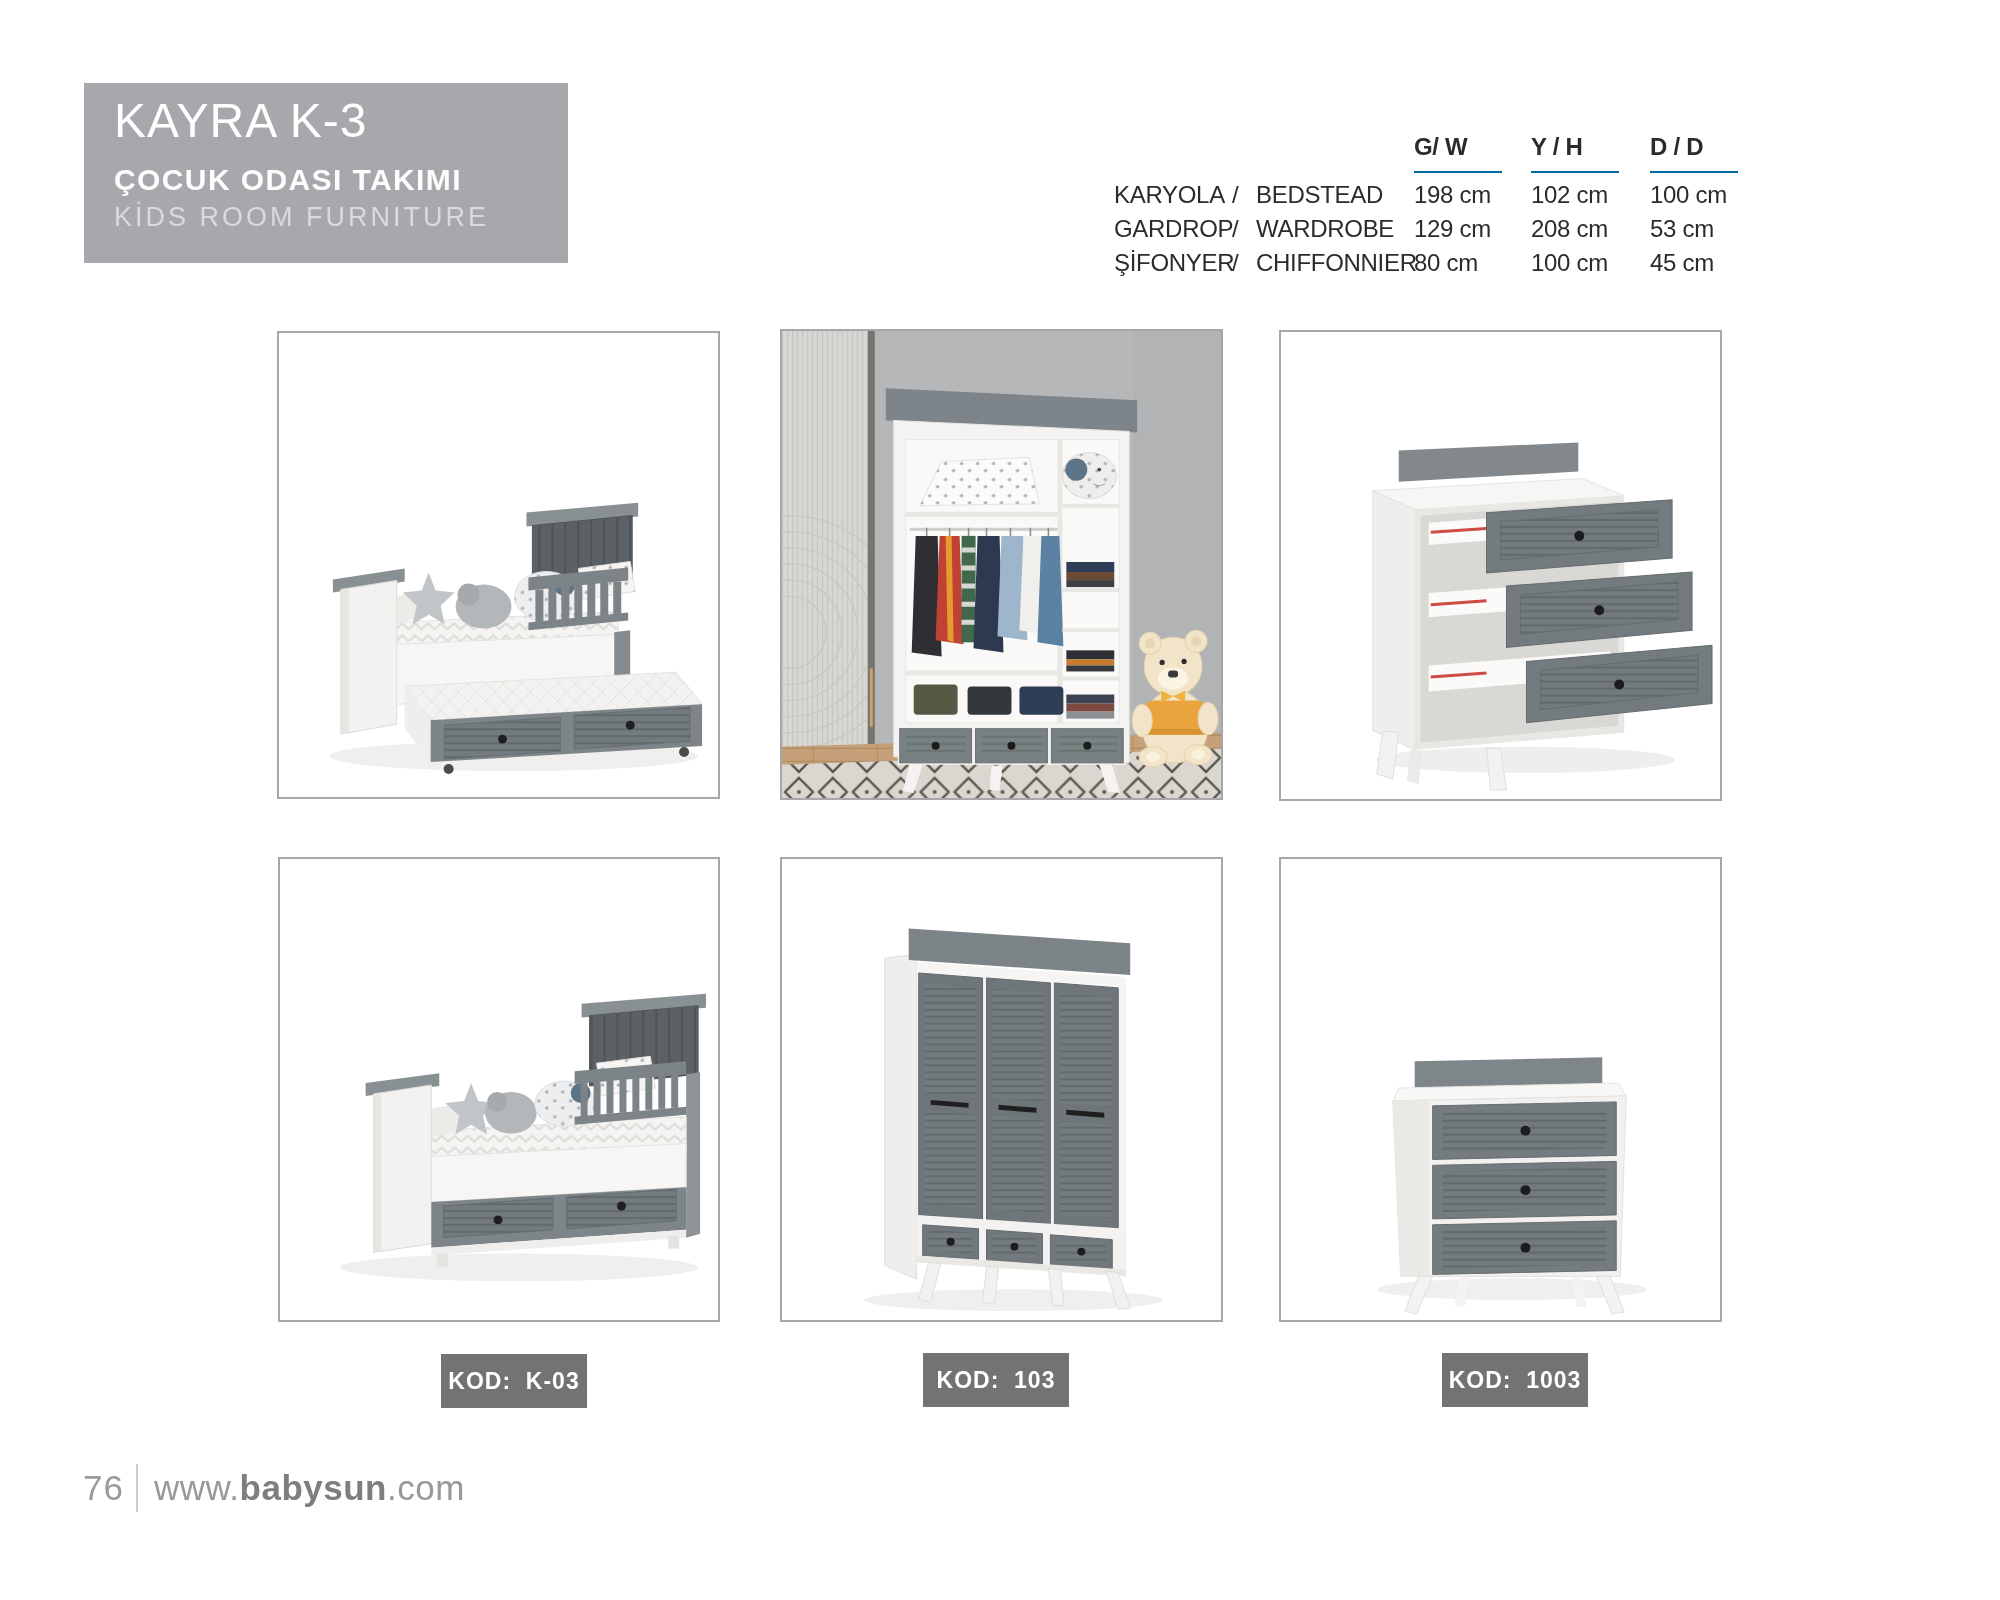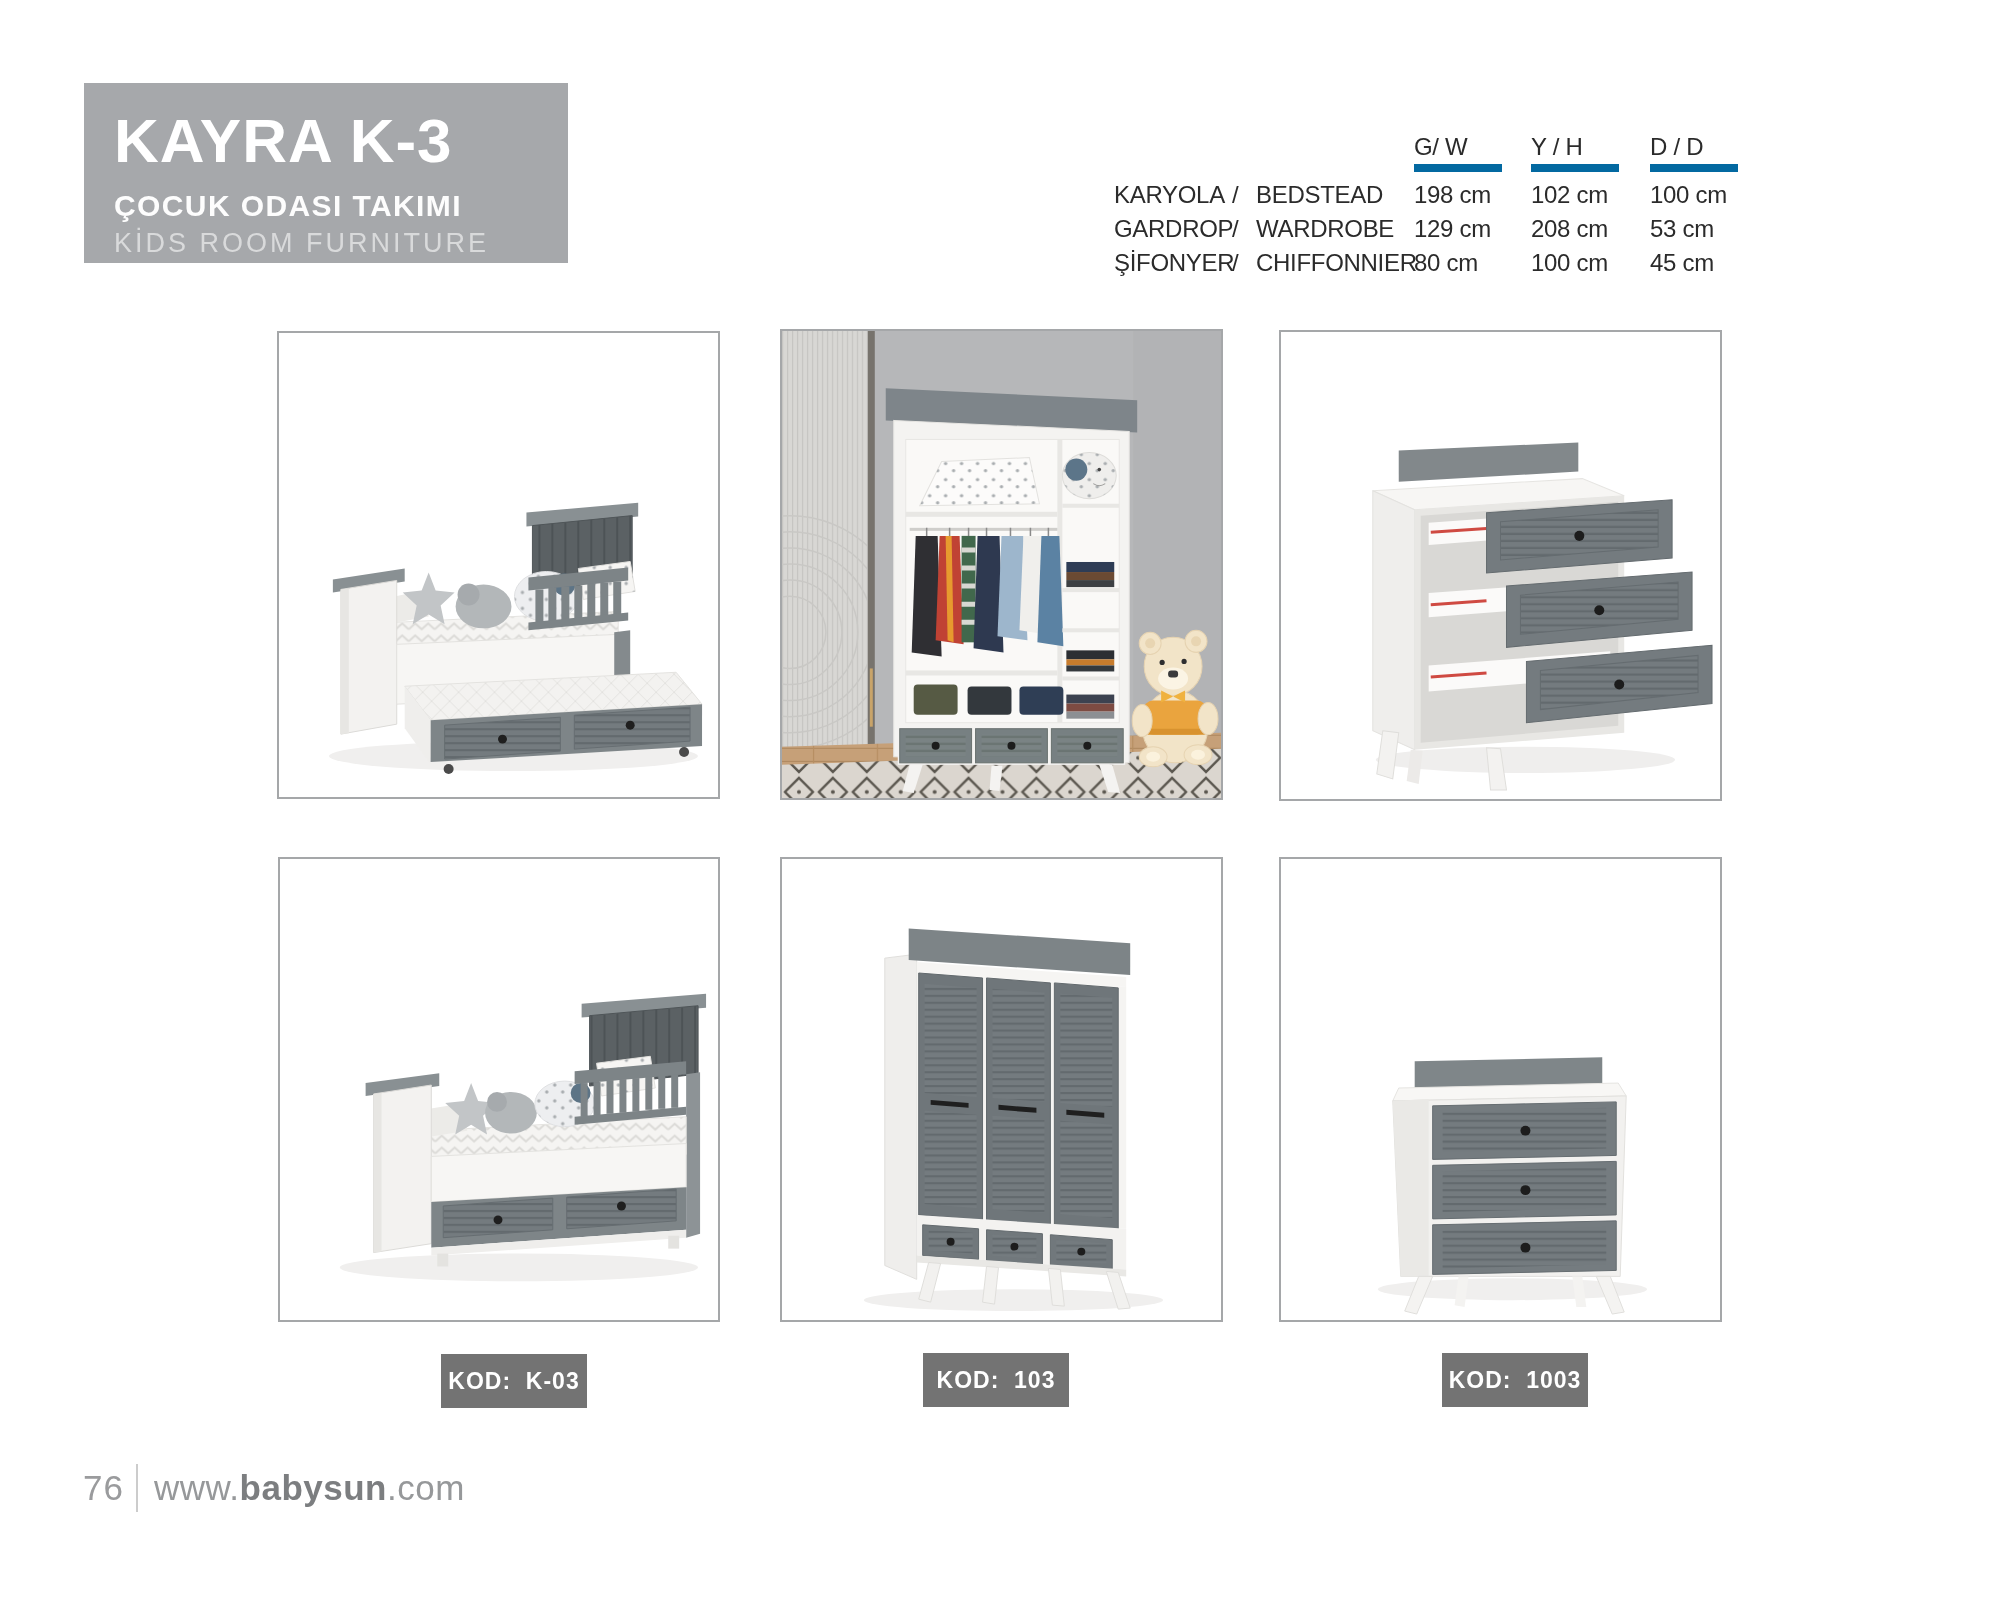--- a/index.html
+++ b/index.html
@@ -1,30 +1,30 @@
 <!DOCTYPE html>
 <html><head>
 <meta charset="utf-8">
 <style>
   html,body{margin:0;padding:0;background:#fff;}
   body{font-family:"Liberation Sans",sans-serif;}
   .page{position:relative;width:2000px;height:1600px;background:#ffffff;overflow:hidden;}
 
   
   .header-box{position:absolute;left:84px;top:83px;width:484px;height:180px;background:#a6a8ab;box-sizing:border-box;padding:14px 0 0 30px;}
-  .hb-title{font-size:62px;font-weight:700;color:#ffffff;letter-spacing:1px;line-height:1.02;margin-top:12px;}
+  .hb-title{font-size:48px;font-weight:400;color:#ffffff;letter-spacing:1px;line-height:1.02;}
   .hb-sub{font-size:30px;font-weight:700;color:#fdfdfd;letter-spacing:1.4px;margin-top:17px;}
   .hb-sub2{font-size:27px;font-weight:400;color:#d9dadb;letter-spacing:3px;margin-top:5px;}
 
   
   .size-table{position:absolute;left:1114px;top:134px;color:#2b2b2b;}
   .st-grid{display:grid;grid-template-columns:112px 30px 158px 117px 119px 100px;}
   .st-cell{font-size:24px;line-height:34px;height:34px;white-space:nowrap;letter-spacing:-0.3px;}
   .st-head{height:44px;line-height:26px;}
-  .st-th span{display:inline-block;width:88px;border-bottom:8px solid #0369a1;font-weight:400;padding-bottom:4px;}
+  .st-th span{display:inline-block;width:88px;border-bottom:2px solid #0369a1;font-weight:700;padding-bottom:11px;}
   .st-sep{text-align:left;padding-left:6px;}
 
   
   .pbox{position:absolute;box-sizing:border-box;border:2px solid #a5a7a9;background:#ffffff;margin:0;}
   .pbox svg{display:block;width:100%;height:100%;}
   .b1{left:277px;top:331px;width:443px;height:468px;}
   .b2{left:780px;top:329px;width:443px;height:471px;}
   .b3{left:1279px;top:330px;width:443px;height:471px;}
   .b4{left:278px;top:857px;width:442px;height:465px;}
   .b5{left:780px;top:857px;width:443px;height:465px;}

